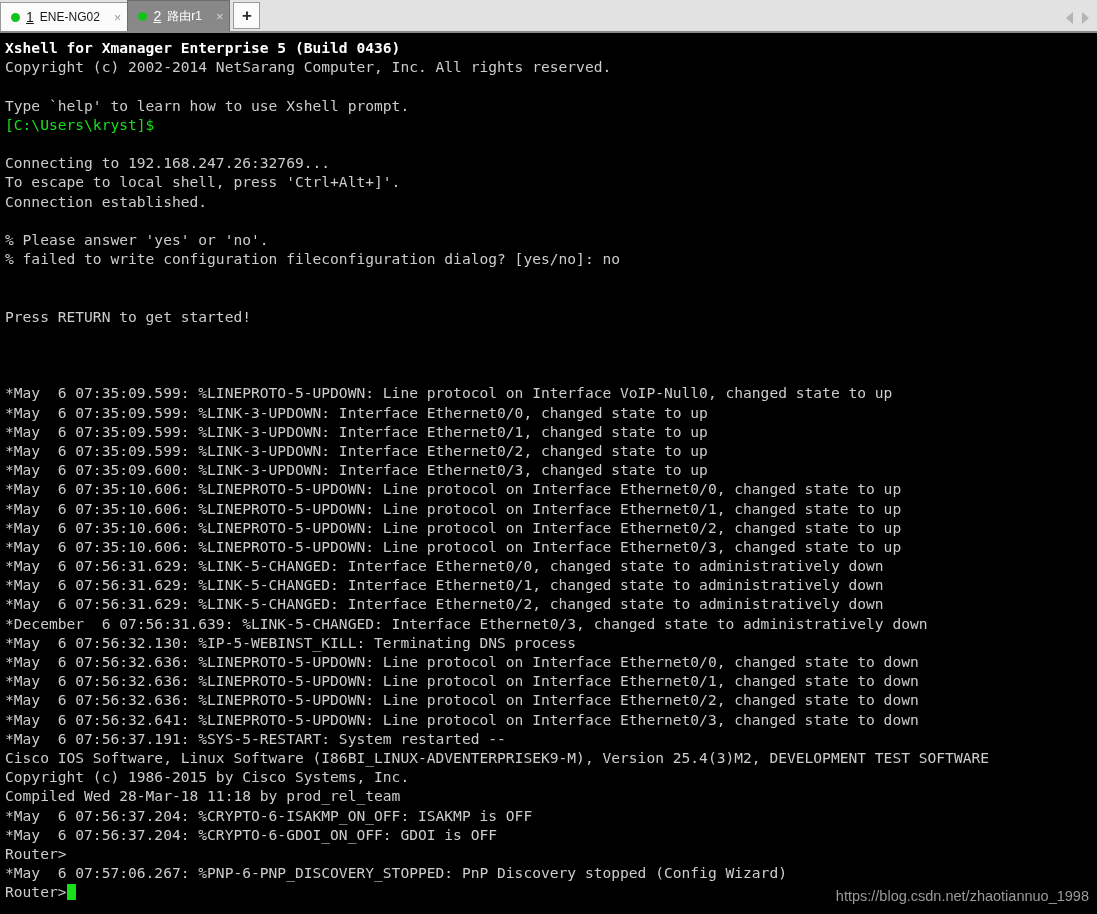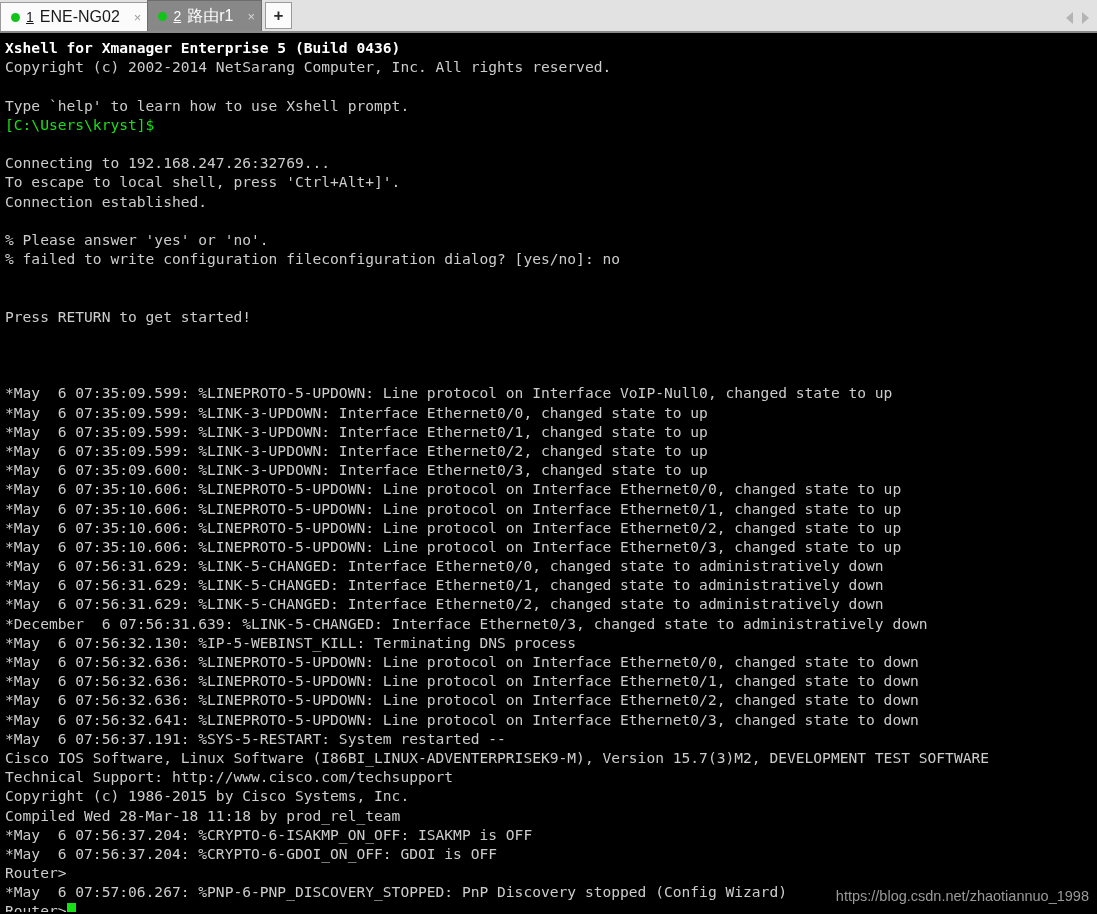--- a/index.html
+++ b/index.html
@@ -56,21 +56,21 @@
     border-radius: 50%;
     background: #12c41a;
     flex: none;
     display: inline-block;
   }
   .tab-num {
     text-decoration: underline;
     font-size: 14px;
   }
   .tab-label {
-    font-size: 16px;
+    font-size: 12px;
     white-space: nowrap;
   }
   .tab.active .tab-label,
   .tab.active .tab-num {
     color: #ffffff;
   }
   .tab-close {
     margin-left: 8px;
     font-size: 13px;
     color: #9e9e9e;
@@ -225,22 +225,21 @@
       <div class="tline">*May  6 07:56:31.629: %LINK-5-CHANGED: Interface Ethernet0/0, changed state to administratively down</div>
       <div class="tline">*May  6 07:56:31.629: %LINK-5-CHANGED: Interface Ethernet0/1, changed state to administratively down</div>
       <div class="tline">*May  6 07:56:31.629: %LINK-5-CHANGED: Interface Ethernet0/2, changed state to administratively down</div>
       <div class="tline">*December  6 07:56:31.639: %LINK-5-CHANGED: Interface Ethernet0/3, changed state to administratively down</div>
       <div class="tline">*May  6 07:56:32.130: %IP-5-WEBINST_KILL: Terminating DNS process</div>
       <div class="tline">*May  6 07:56:32.636: %LINEPROTO-5-UPDOWN: Line protocol on Interface Ethernet0/0, changed state to down</div>
       <div class="tline">*May  6 07:56:32.636: %LINEPROTO-5-UPDOWN: Line protocol on Interface Ethernet0/1, changed state to down</div>
       <div class="tline">*May  6 07:56:32.636: %LINEPROTO-5-UPDOWN: Line protocol on Interface Ethernet0/2, changed state to down</div>
       <div class="tline">*May  6 07:56:32.641: %LINEPROTO-5-UPDOWN: Line protocol on Interface Ethernet0/3, changed state to down</div>
       <div class="tline">*May  6 07:56:37.191: %SYS-5-RESTART: System restarted --</div>
-      <div class="tline">Cisco IOS Software, Linux Software (I86BI_LINUX-ADVENTERPRISEK9-M), Version 15.7(3)M2, DEVELOPMENT TEST SOFTWARE</div>
-      <div class="tline">Technical Support: http://www.cisco.com/techsupport</div>
+      <div class="tline">Cisco IOS Software, Linux Software (I86BI_LINUX-ADVENTERPRISEK9-M), Version 25.4(3)M2, DEVELOPMENT TEST SOFTWARE</div>
       <div class="tline">Copyright (c) 1986-2015 by Cisco Systems, Inc.</div>
       <div class="tline">Compiled Wed 28-Mar-18 11:18 by prod_rel_team</div>
       <div class="tline">*May  6 07:56:37.204: %CRYPTO-6-ISAKMP_ON_OFF: ISAKMP is OFF</div>
       <div class="tline">*May  6 07:56:37.204: %CRYPTO-6-GDOI_ON_OFF: GDOI is OFF</div>
       <div class="tline">Router&gt;</div>
       <div class="tline">*May  6 07:57:06.267: %PNP-6-PNP_DISCOVERY_STOPPED: PnP Discovery stopped (Config Wizard)</div>
     </div>
 
   <div class="tline cursorline">
     <span>Router&gt;</span><span class="cursor-block"></span>

